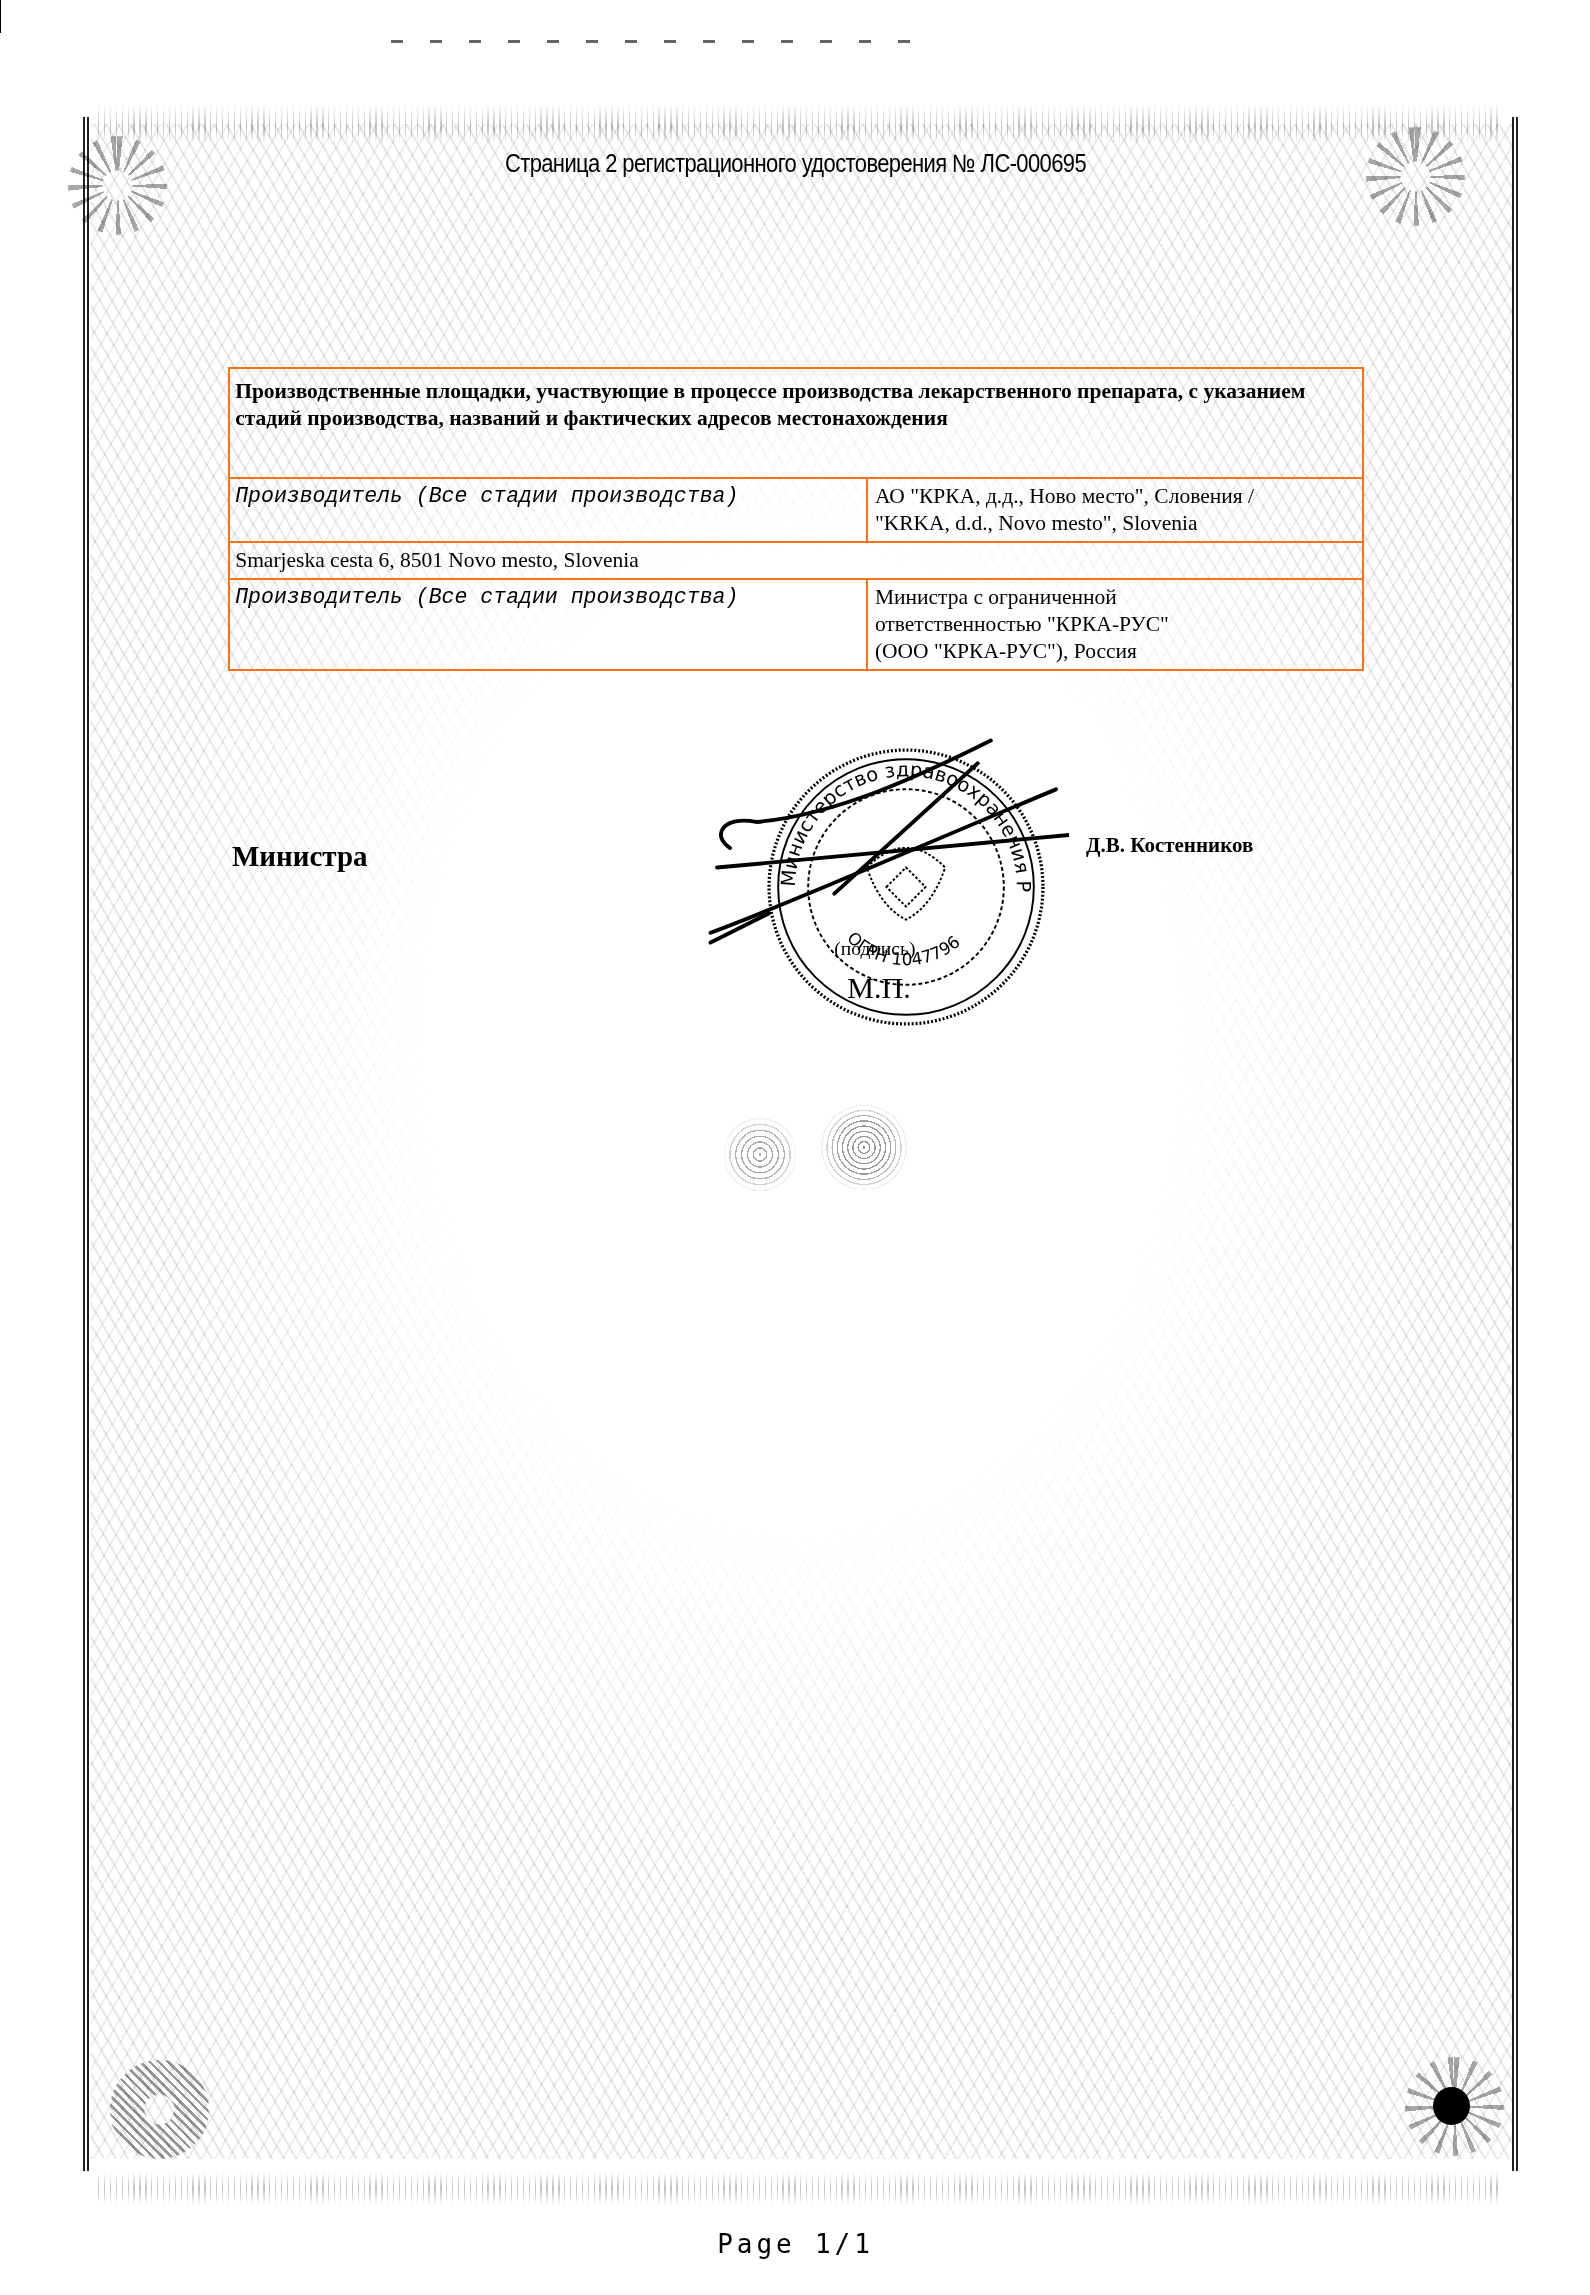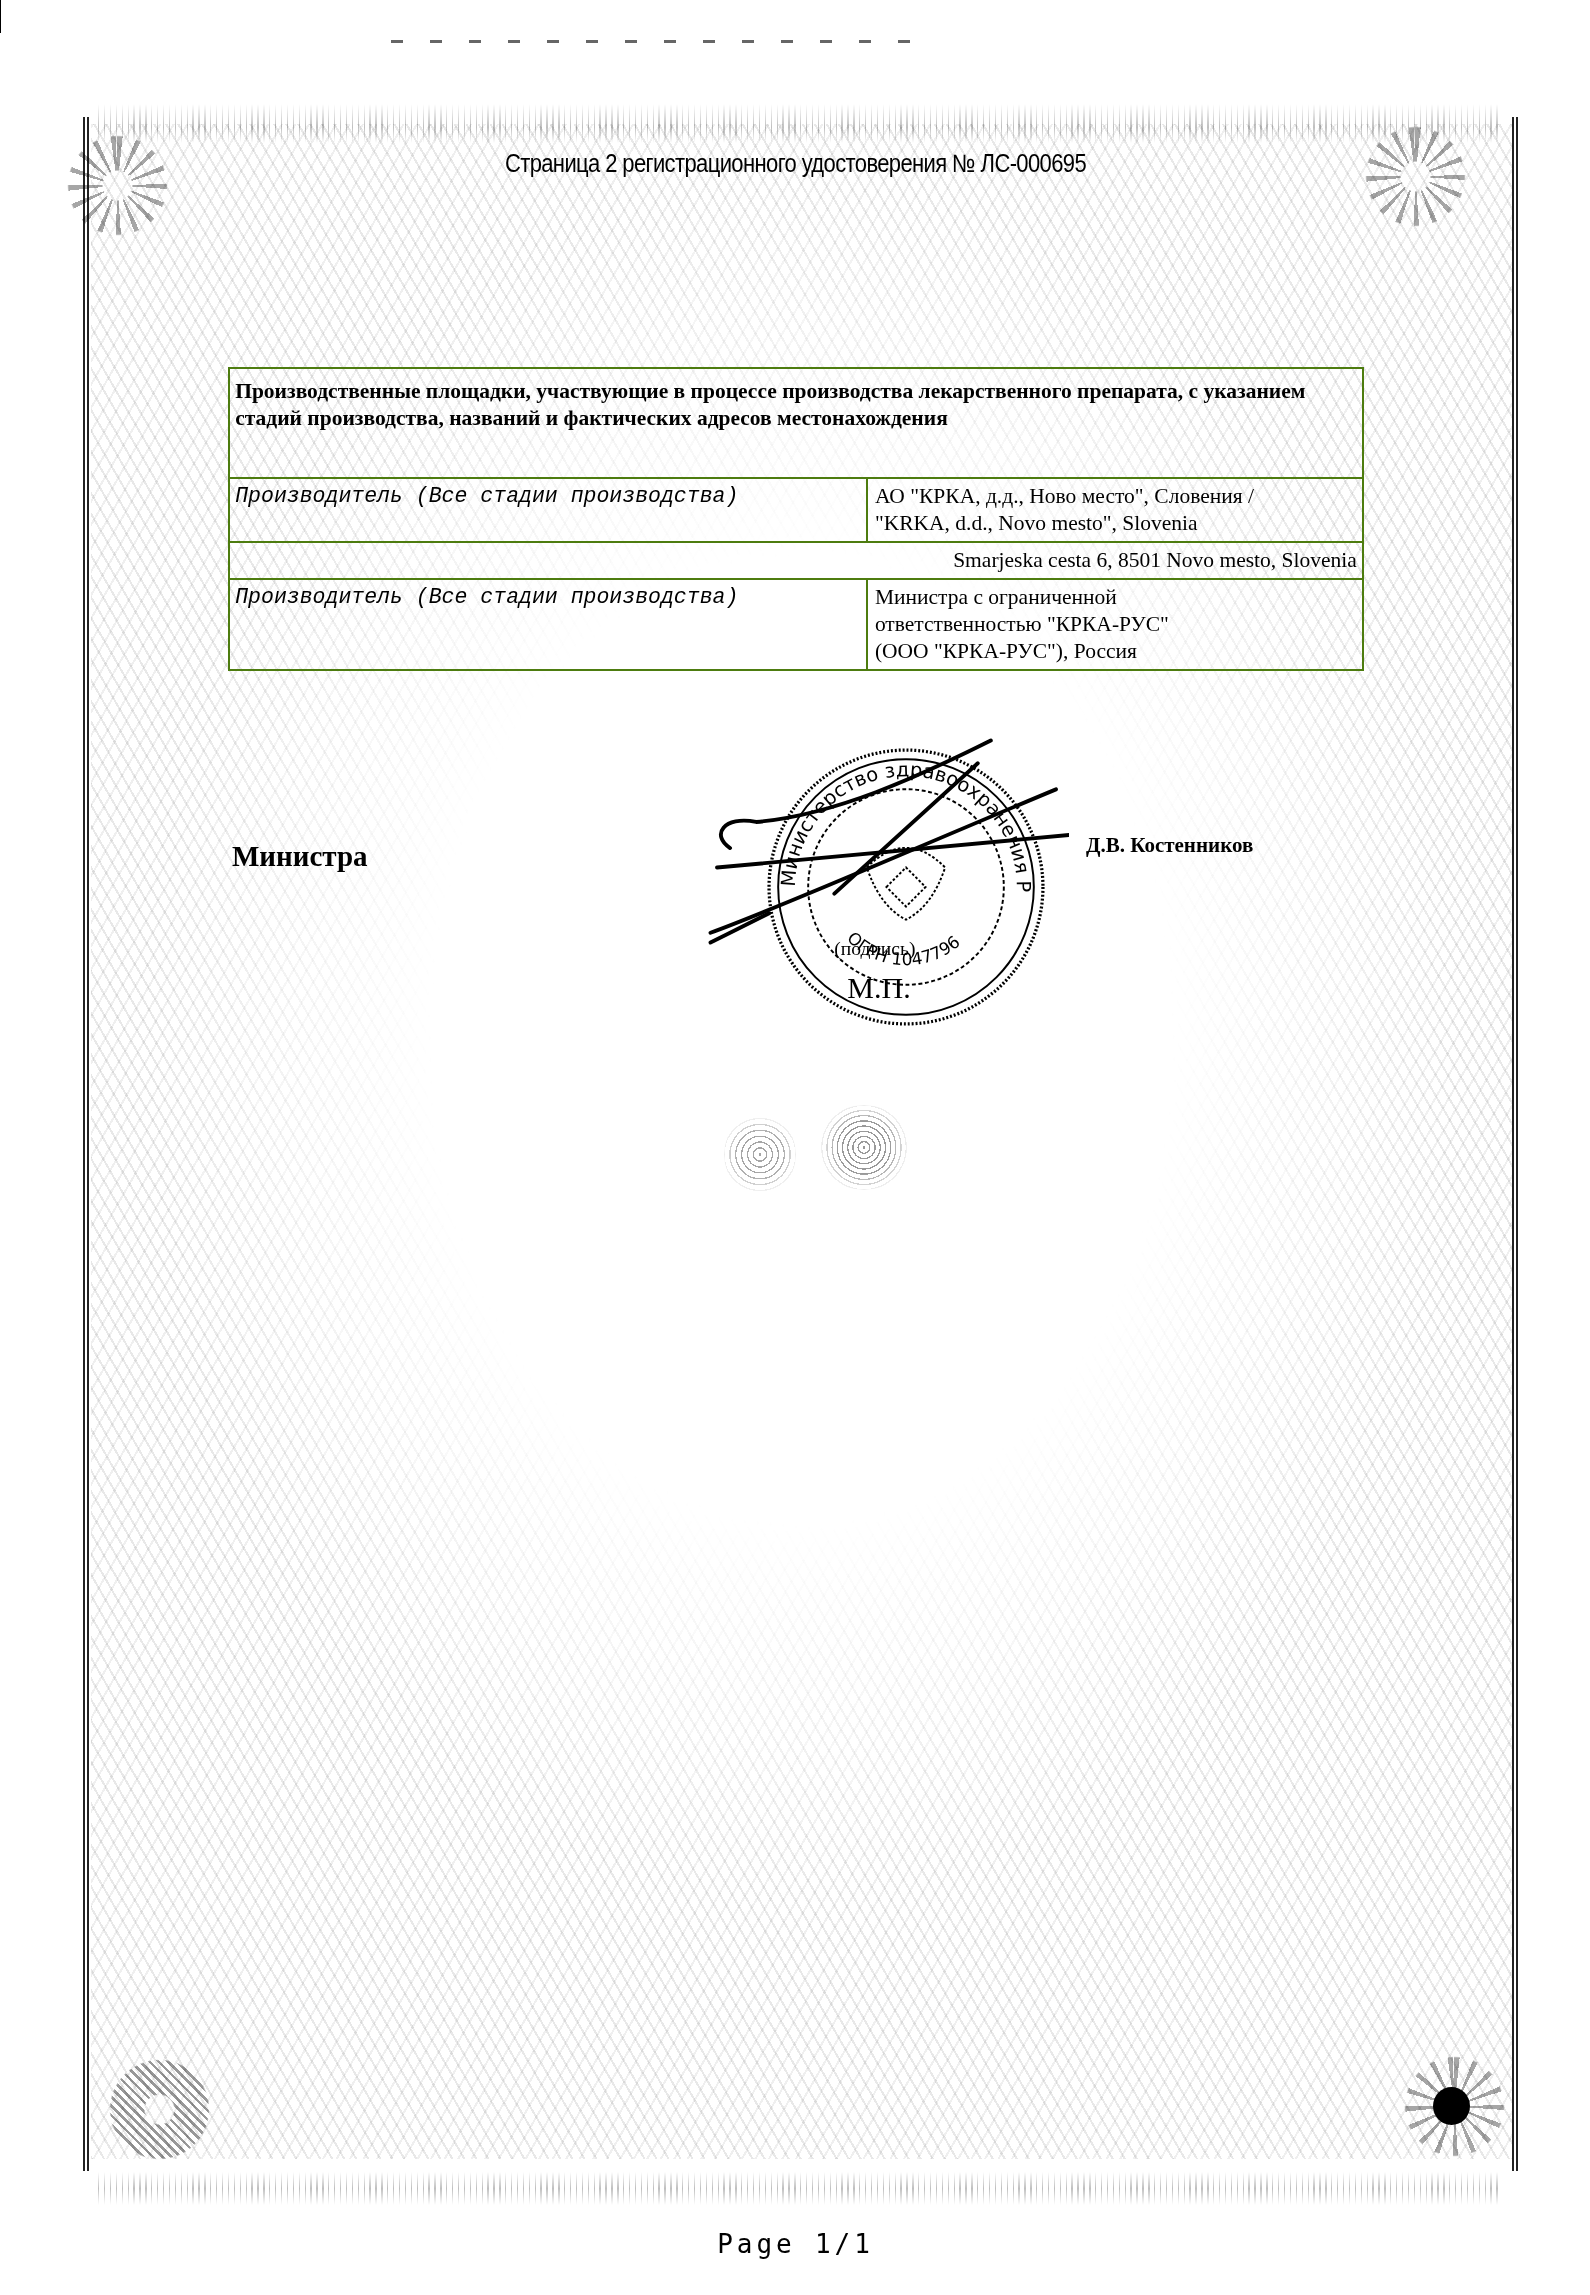--- a/index.html
+++ b/index.html
@@ -66,27 +66,27 @@
       font-family: "Liberation Sans Narrow", "Liberation Sans", sans-serif;
       font-size: 25px; letter-spacing: -0.7px; transform: scaleX(0.88);
     }
 
     
     .sites-table {
       position: absolute; left: 228px; top: 367px; width: 1136px;
       border-collapse: collapse; font-size: 21.5px; line-height: 27px;
     }
     .sites-table td {
-      border: 2px solid #4d7c0f; padding: 3.9px 5.2px; vertical-align: top; margin-left: 28px;
+      border: 2px solid #f97316; padding: 3.9px 5.2px; vertical-align: top; margin-left: 28px;
     }
     .sites-table .th-cell { font-weight: bold; height: 95px; padding-top: 9px; }
     .sites-table .role-cell { font-style: italic; width: 626px; font-family: Liberation Mono, monospace; }
     .sites-table .org-cell { padding-left: 6.5px; }
     .sites-table .r-role { height: 64px; }
-    .sites-table .r-addr { height: 36px; text-align: right; }
+    .sites-table .r-addr { height: 36px; }
     .sites-table .r-role2 { height: 91px; }
 
     
     .sig-title {
       position: absolute; left: 232px; top: 838px; font-size: 29px;
       font-weight: bold; line-height: 37px;
     }
     .sig-name {
       position: absolute; left: 1086px; top: 833px; font-size: 21px; font-weight: bold;
     }

